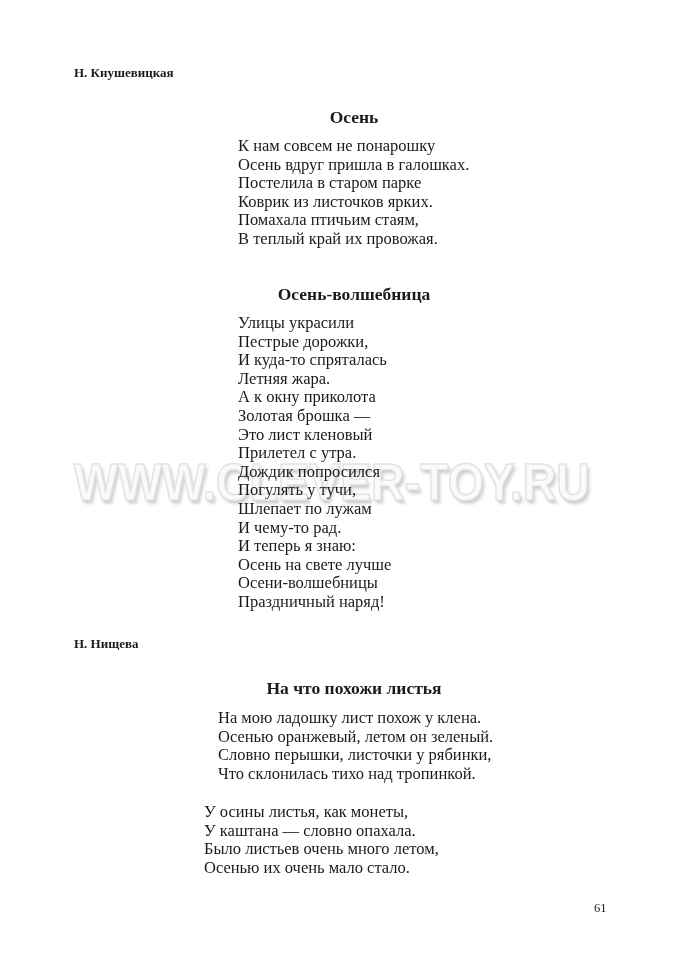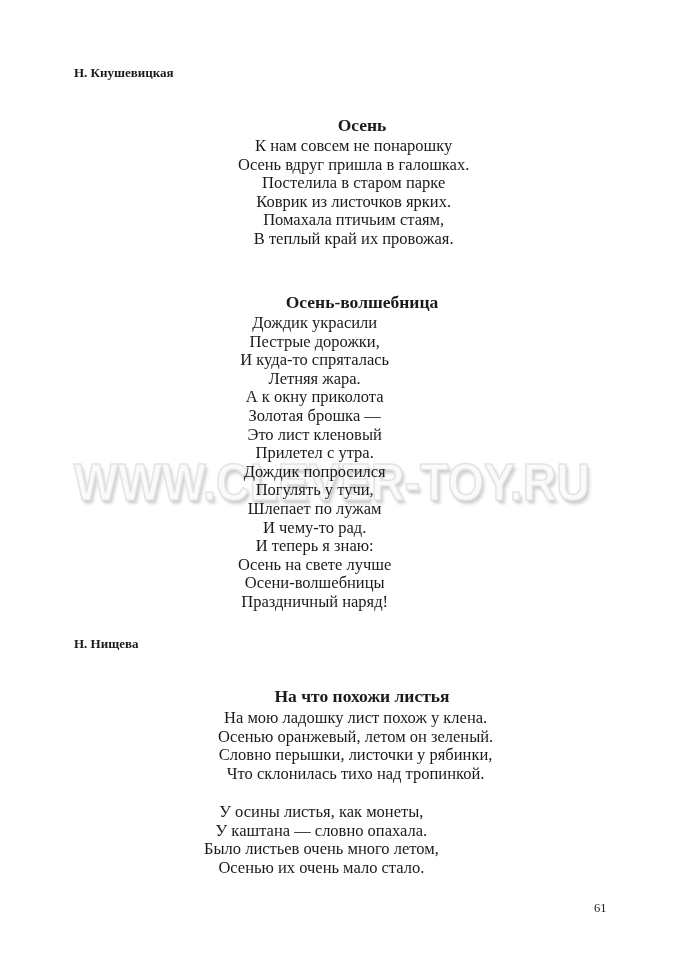--- a/index.html
+++ b/index.html
@@ -36,33 +36,33 @@
     font-size: 13px;
     font-weight: bold;
     line-height: 20px;
     white-space: nowrap;
   }
   .title {
     position: absolute;
     left: 346px;
     transform: translateX(-50%);
     z-index: 1;
-    margin: 16px;
+    margin: 8px;
     font-size: 17.5px;
     font-weight: bold;
     line-height: 20px;
     white-space: nowrap;
   }
   .poem {
     position: absolute;
     z-index: 1;
     font-size: 16.5px;
     line-height: 18.6px;
   }
-  .poem .line { white-space: nowrap; text-align: center; }
+  .poem .line { white-space: nowrap; }
   .pagenum {
     position: absolute;
     left: 594px;
     top: 888px;
     z-index: 1;
     font-size: 12.5px;
     line-height: 16px;
     margin-top: 12px;
   }
 </style>
@@ -82,21 +82,21 @@
       <div class="line">Осень вдруг пришла в галошках.</div>
       <div class="line">Постелила в старом парке</div>
       <div class="line">Коврик из листочков ярких.</div>
       <div class="line">Помахала птичьим стаям,</div>
       <div class="line">В теплый край их провожая.</div>
     </div>
 
   <h2 class="title" style="top:276px">Осень-волшебница</h2>
 
   <div class="poem" style="left:238px; top:314px">
-      <div class="line">Дождик украсили</div>
+      <div class="line">Улицы украсили</div>
       <div class="line">Пестрые дорожки,</div>
       <div class="line">И куда-то спряталась</div>
       <div class="line">Летняя жара.</div>
       <div class="line">А к окну приколота</div>
       <div class="line">Золотая брошка —</div>
       <div class="line">Это лист кленовый</div>
       <div class="line">Прилетел с утра.</div>
       <div class="line">Дождик попросился</div>
       <div class="line">Погулять у тучи,</div>
       <div class="line">Шлепает по лужам</div>

